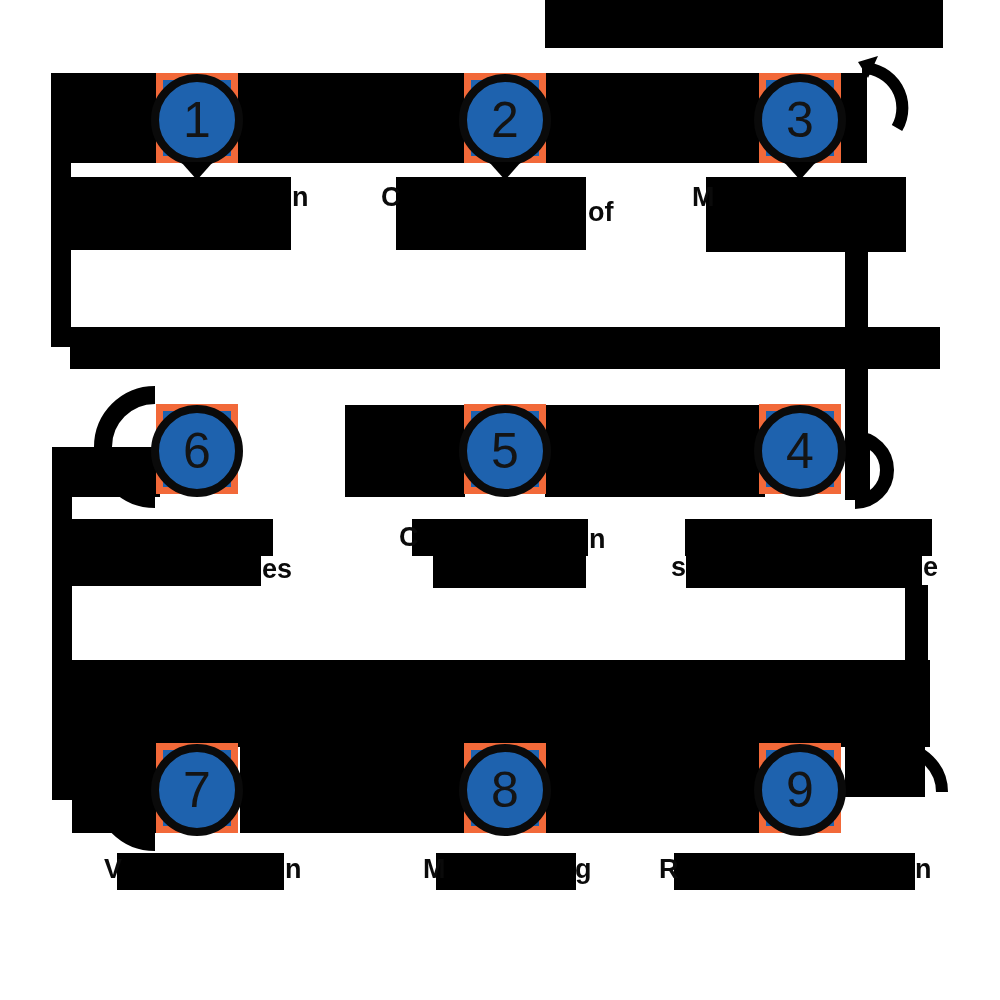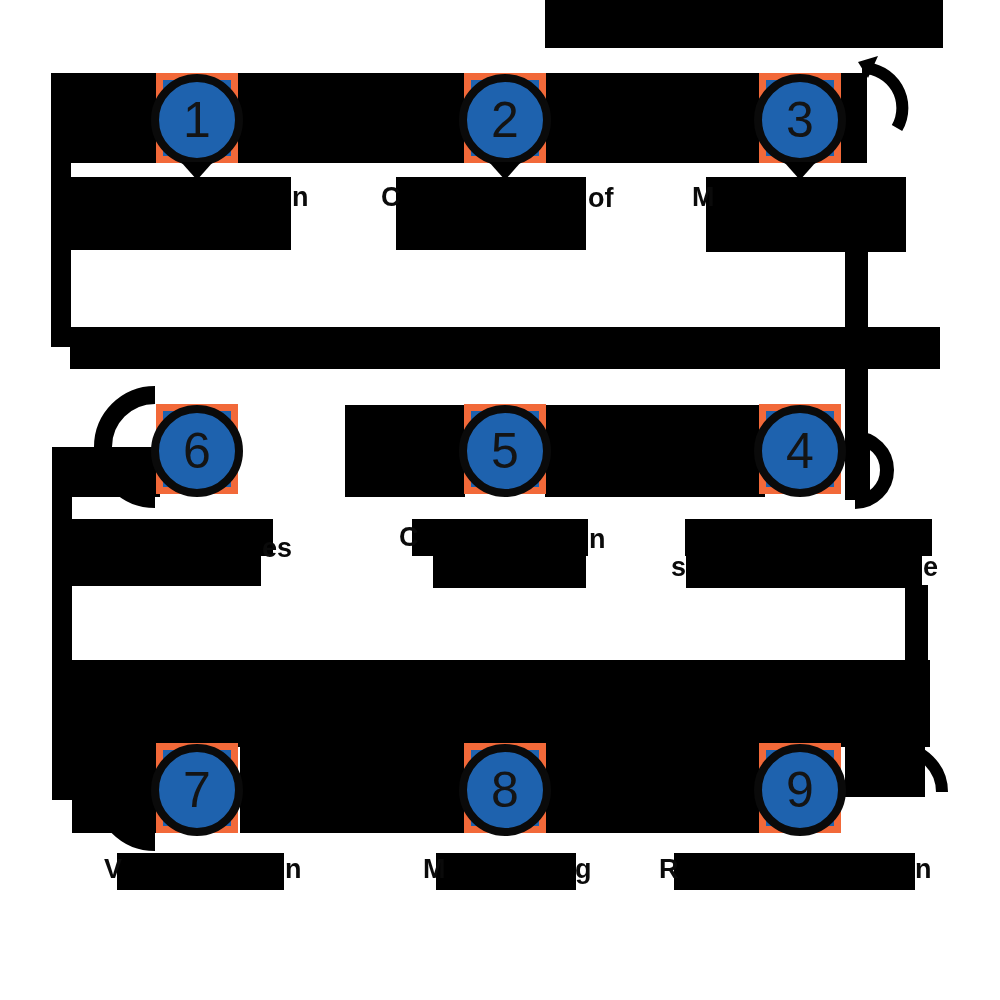--- a/index.html
+++ b/index.html
@@ -102,23 +102,23 @@
     <span class="num">8</span>
   </div>
 
   <div class="frame" style="left:759px;top:743px;"></div>
   <div class="circle" style="left:754px;top:744px;">
     <span class="num">9</span>
   </div>
 
   <span class="frag" style="left:292px;top:181px;">n</span>
   <span class="frag" style="left:381px;top:181px;">C</span>
-  <span class="frag" style="left:588px;top:182px;">of</span>
+  <span class="frag" style="left:588px;top:196px;">of</span>
   <span class="frag" style="left:692px;top:181px;">M</span>
-  <span class="frag" style="left:262px;top:532px;">es</span>
+  <span class="frag" style="left:262px;top:553px;">es</span>
   <span class="frag" style="left:399px;top:521px;">C</span>
   <span class="frag" style="left:589px;top:523px;">n</span>
   <span class="frag" style="left:671px;top:551px;">s</span>
   <span class="frag" style="left:923px;top:551px;">e</span>
   <span class="frag" style="left:104px;top:853px;">V</span>
   <span class="frag" style="left:285px;top:853px;">n</span>
   <span class="frag" style="left:423px;top:853px;">M</span>
   <span class="frag" style="left:575px;top:853px;">g</span>
   <span class="frag" style="left:659px;top:853px;">R</span>
   <span class="frag" style="left:915px;top:853px;">n</span>

